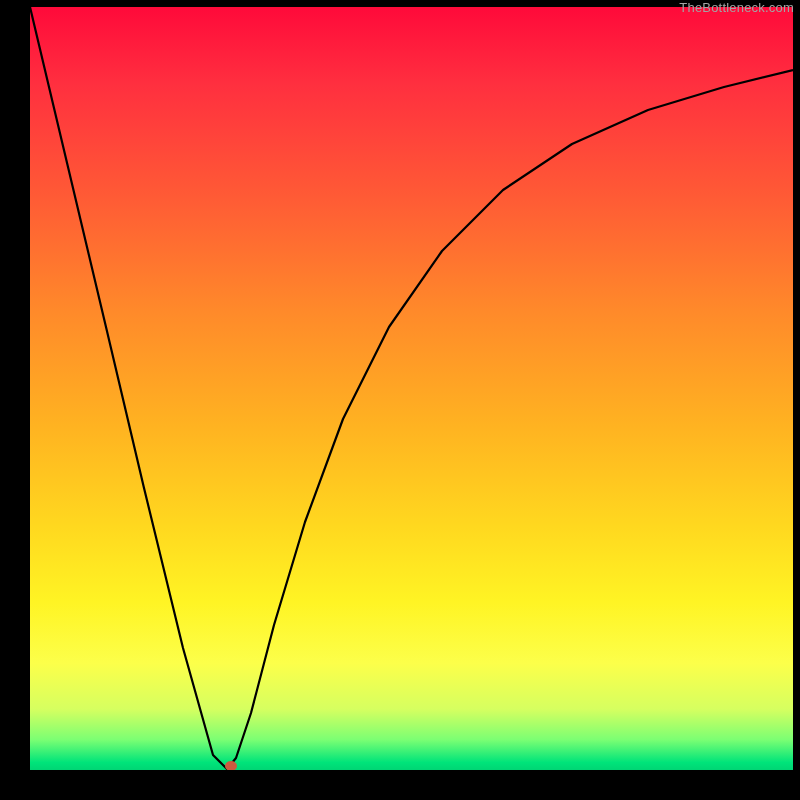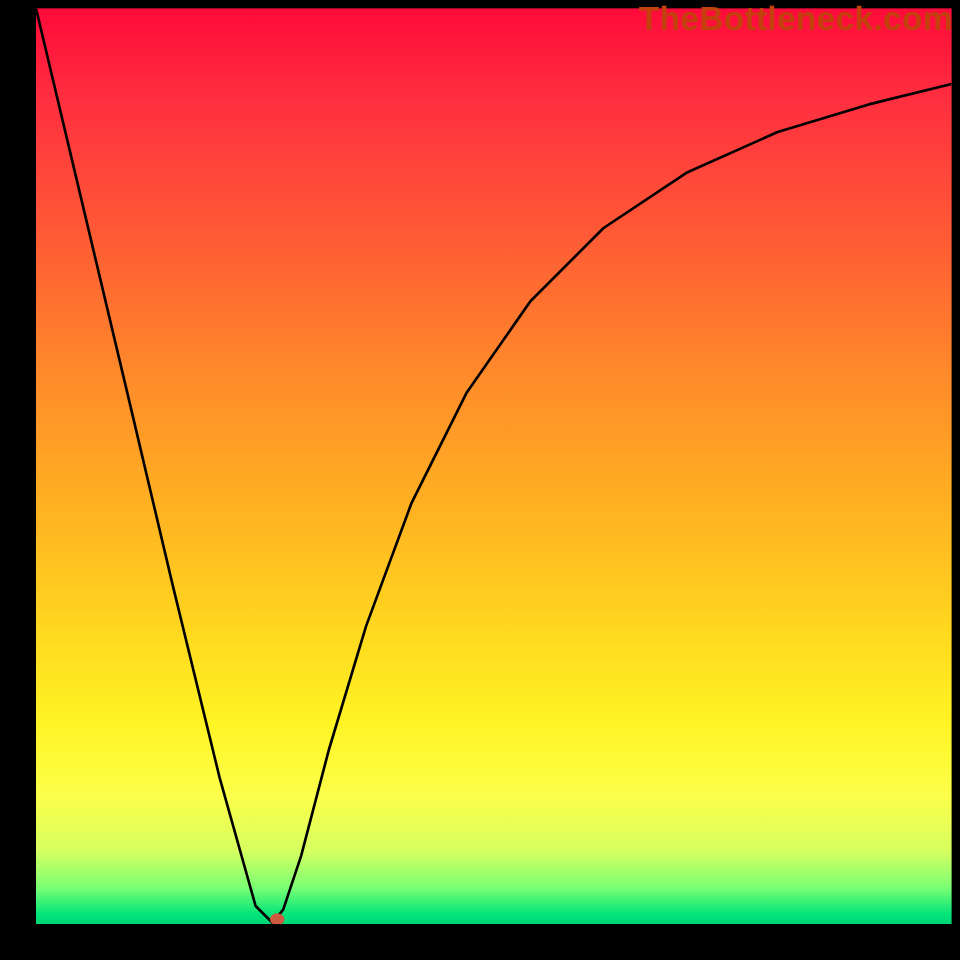--- a/index.html
+++ b/index.html
@@ -43,23 +43,23 @@
     position: absolute;
     left: 0;
     top: 0;
     width: 763px;
     height: 763px;
   }
   .watermark {
     position: absolute;
     top: 0px;
     right: 6px;
-    color: #c2410c;
-    font-size: 28px;
-    font-weight: 700;
+    color: #a3a3a3;
+    font-size: 13px;
+    font-weight: 400;
     letter-spacing: 0.2px;
     pointer-events: none;
   }
 </style>
 </head>
 <body>
 
 <div class="frame">
   <div class="plot-area">
     <svg class="curve-svg" viewBox="0 0 763 763" preserveAspectRatio="none">

